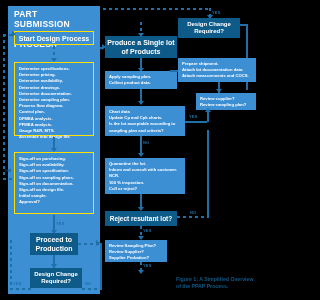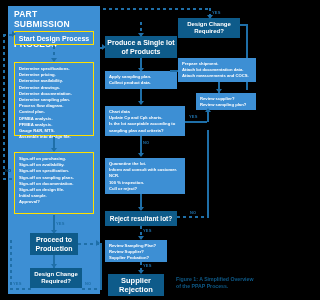--- a/index.html
+++ b/index.html
@@ -171,23 +171,20 @@
   <div class="bx info" style="left:105px;top:240px;width:62px;height:22px;">
     <div>Review Sampling Plan?</div>
     <div>Review Supplier?</div>
     <div>Supplier Probation?</div>
   </div>
 
   <div class="dashv" style="left:140px;top:262px;height:10px;"></div>
   <div class="arrow" style="left:138px;top:270px;"></div>
   <div class="lbl" style="left:143px;top:263px;">YES</div>
 
-  <div class="bx hdr" style="left:108px;top:274px;width:56px;height:22px;font-size:7.5px;line-height:9px;">
-    <span>Supplier Rejection</span>
-  </div>
 
   <div class="dashh" style="left:177px;top:216px;width:32px;"></div>
   <div class="lbl" style="left:190px;top:210px;">NO</div>
   <div class="ln lnv" style="left:207px;top:130px;height:86px;"></div>
 
   <div class="bx info" style="left:178px;top:58px;width:78px;height:24px;">
     <div>Prepare shipment.</div>
     <div>Attach lot documentation data.</div>
     <div>Attach measurements and COCS.</div>
   </div>

